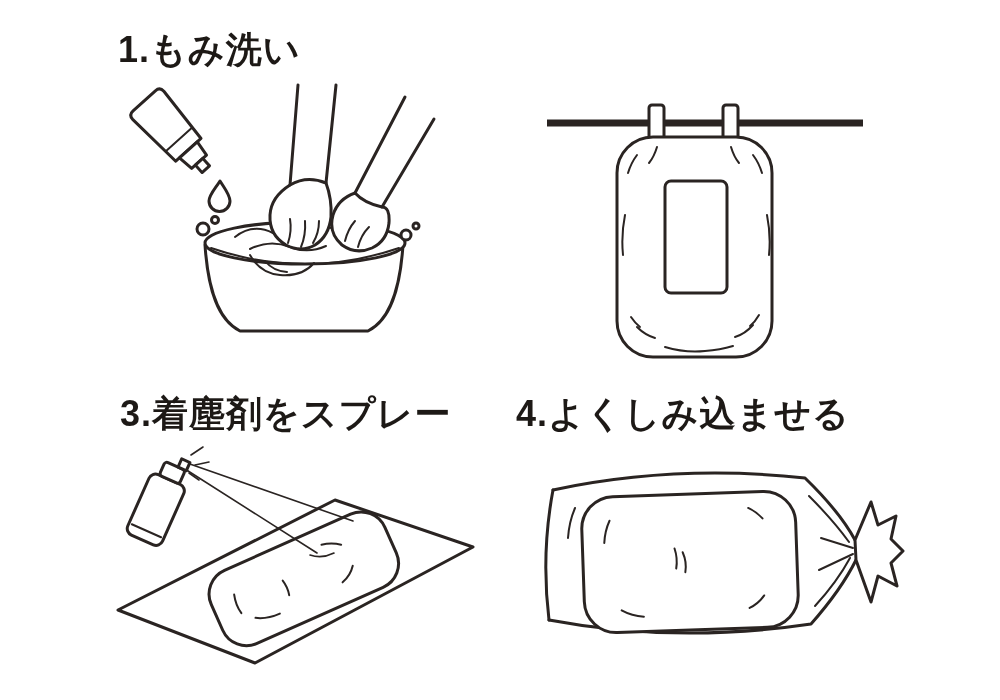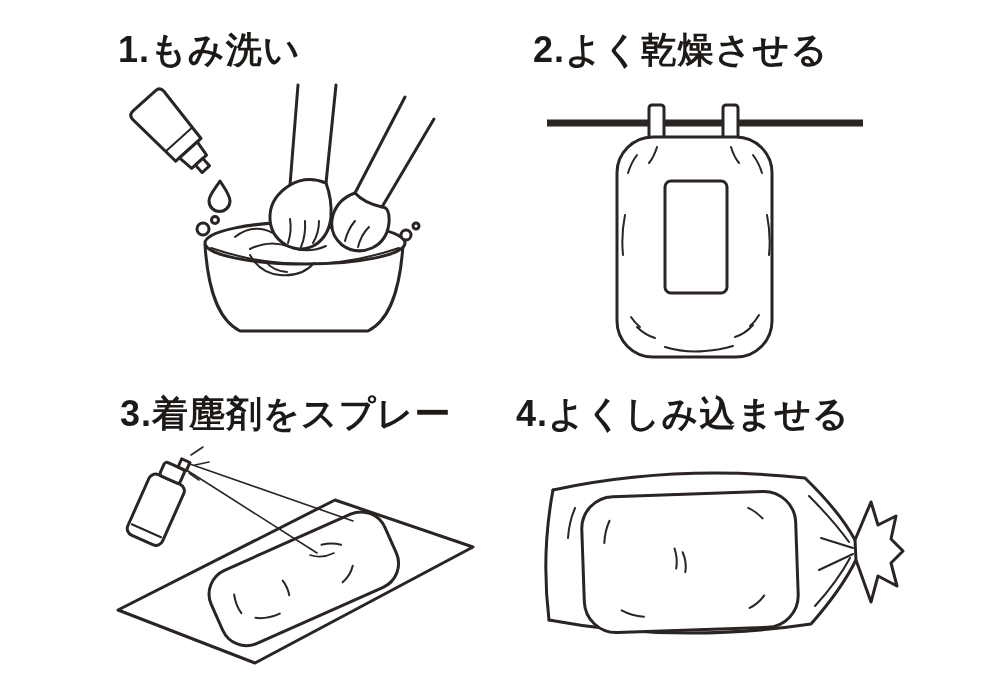--- a/index.html
+++ b/index.html
@@ -25,21 +25,20 @@
   .thin{stroke:#2a2422;stroke-width:2;fill:none;stroke-linecap:round;stroke-linejoin:round;}
   .hair{stroke:#2a2422;stroke-width:1.6;fill:none;stroke-linecap:round;stroke-linejoin:round;}
   .rod{stroke:#2a2422;stroke-width:7;fill:none;stroke-linecap:butt;}
 </style>
 </head>
 <body>
 
 <div class="canvas">
 
   <h2 class="step-title" id="t1">1.もみ洗い</h2>
-  <h2 class="step-title" id="t2">2.よく乾燥させる</h2>
   <h2 class="step-title" id="t3">3.着塵剤をスプレー</h2>
   <h2 class="step-title" id="t4">4.よくしみ込ませる</h2>
 
   <svg id="illo1" width="340" height="260" viewBox="0 0 340 260">
     <g>
       <path class="lnw" d="M105,160 C108,205 118,235 140,246 L268,246 C290,235 300,205 303,160"></path>
       <ellipse class="lnw" cx="205" cy="158" rx="100" ry="21"></ellipse>
       <path class="thin" d="M111,163 Q205,195 299,163"></path>
     </g>
     <g>

